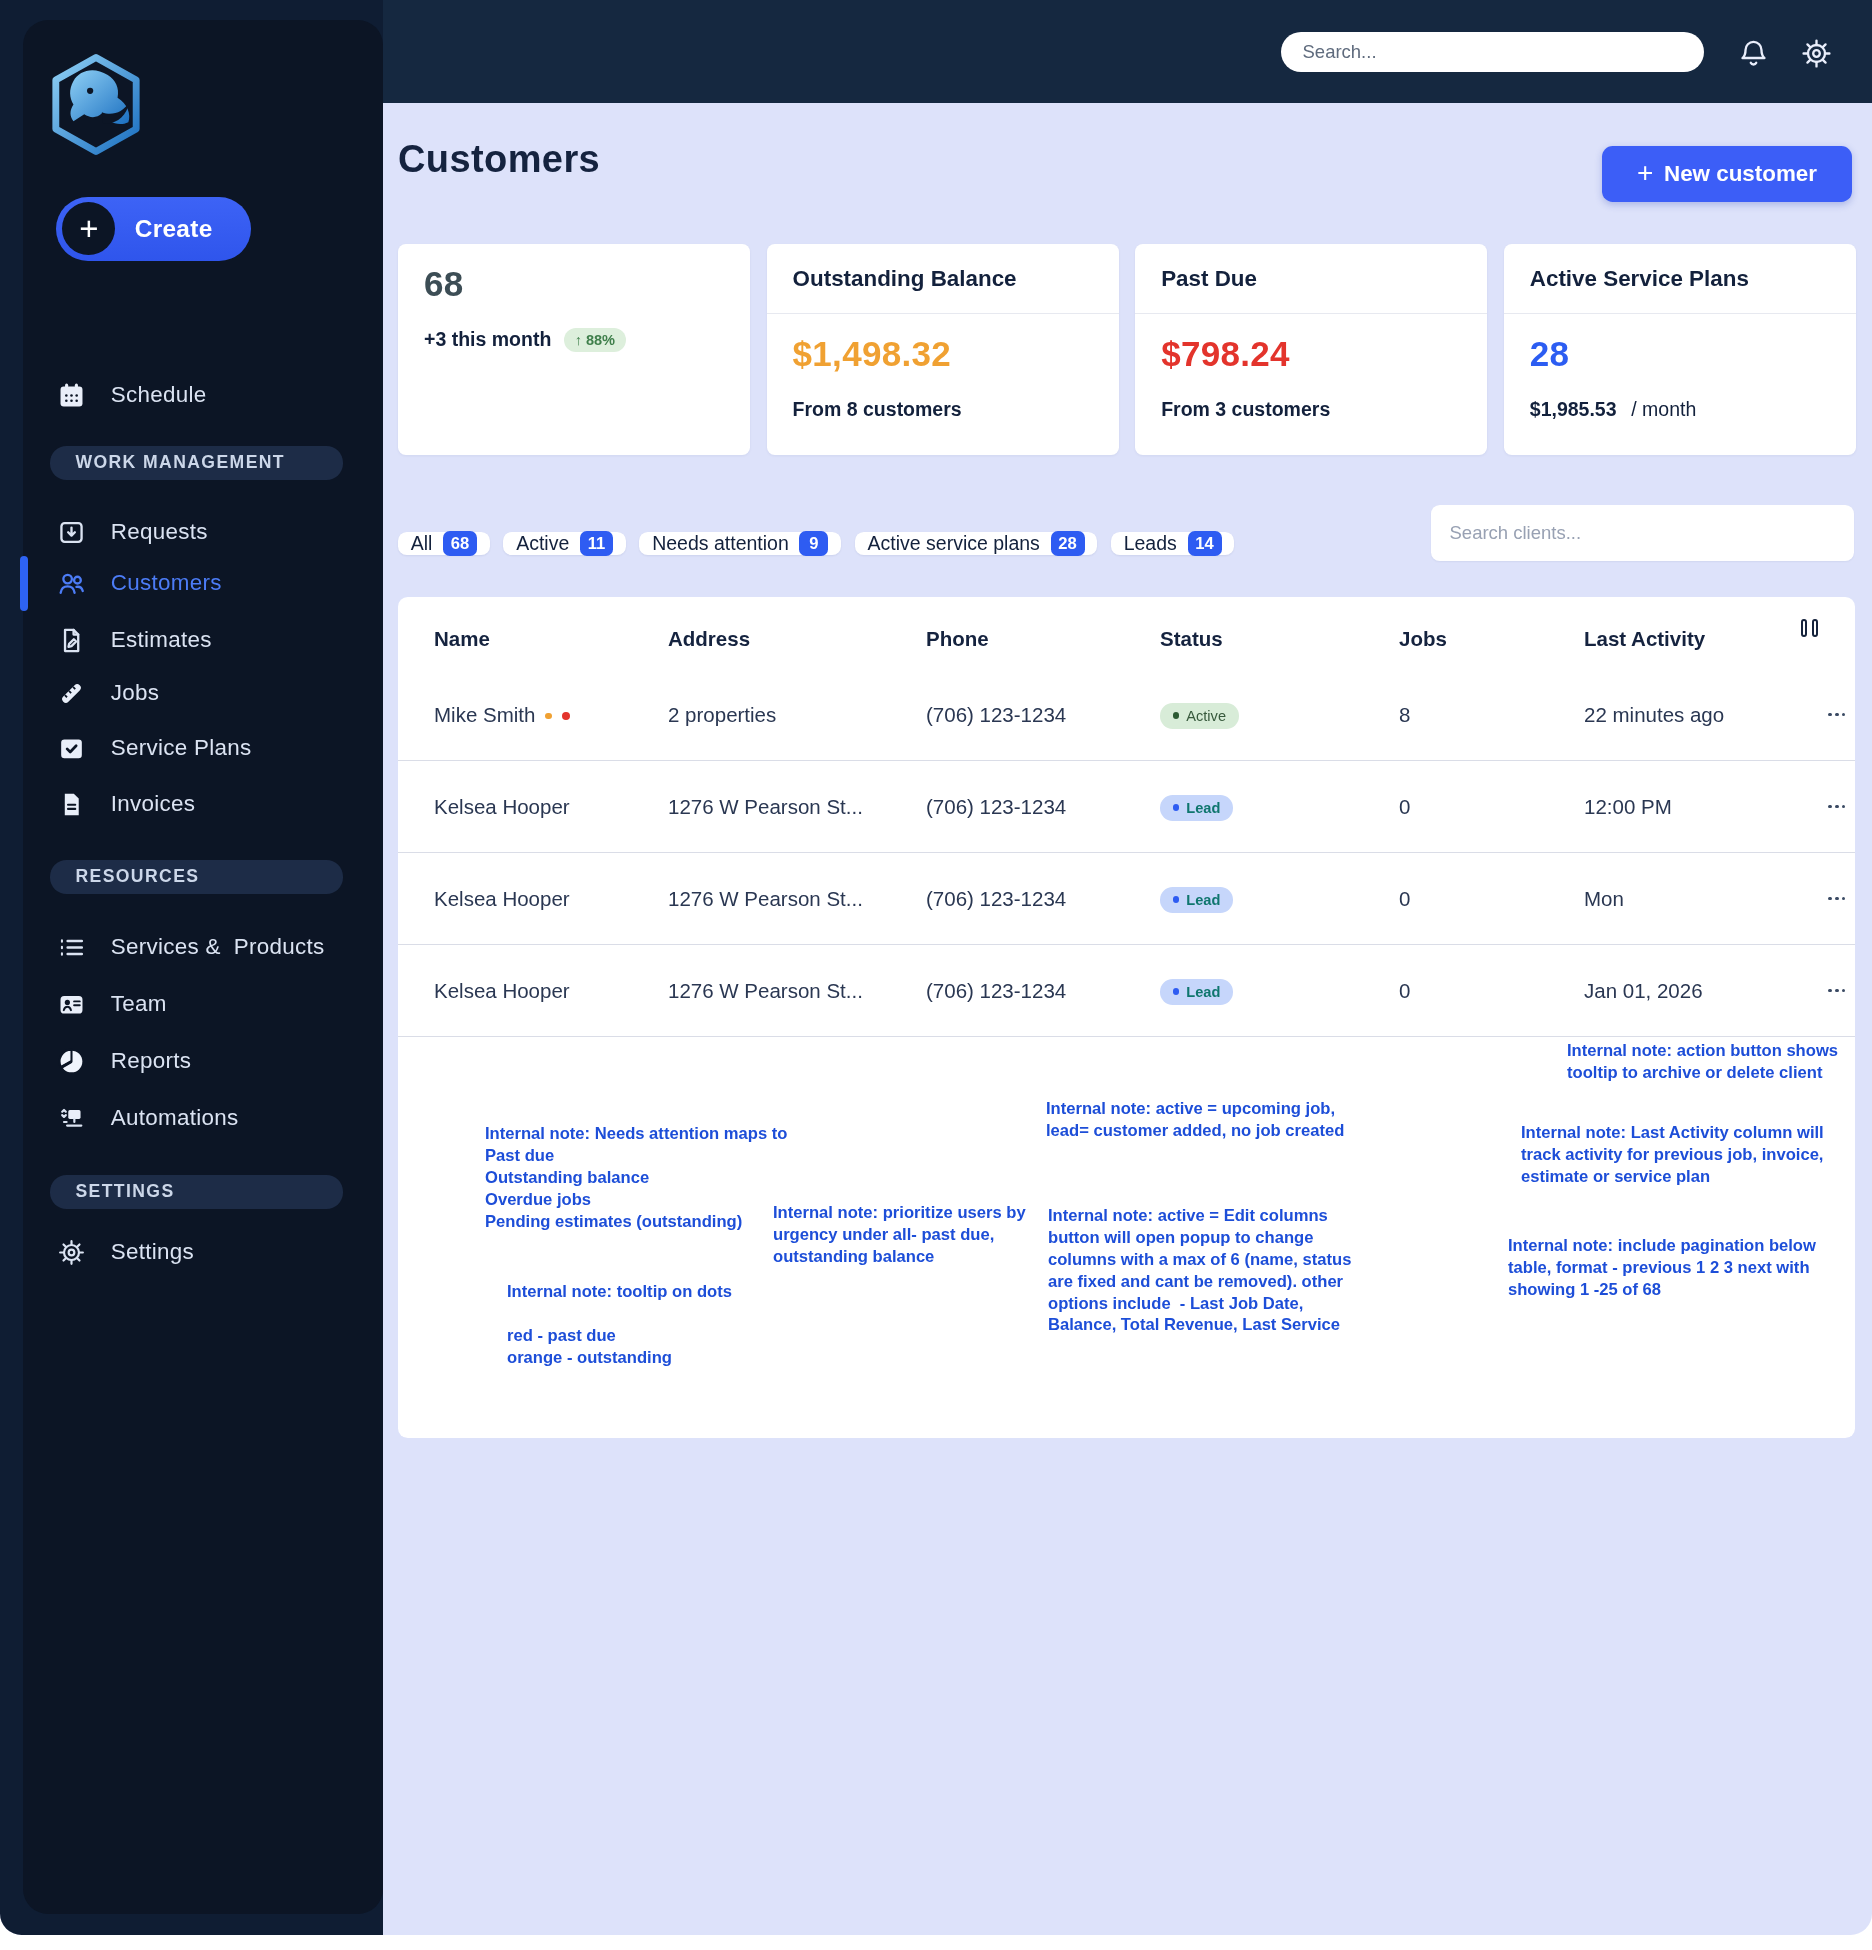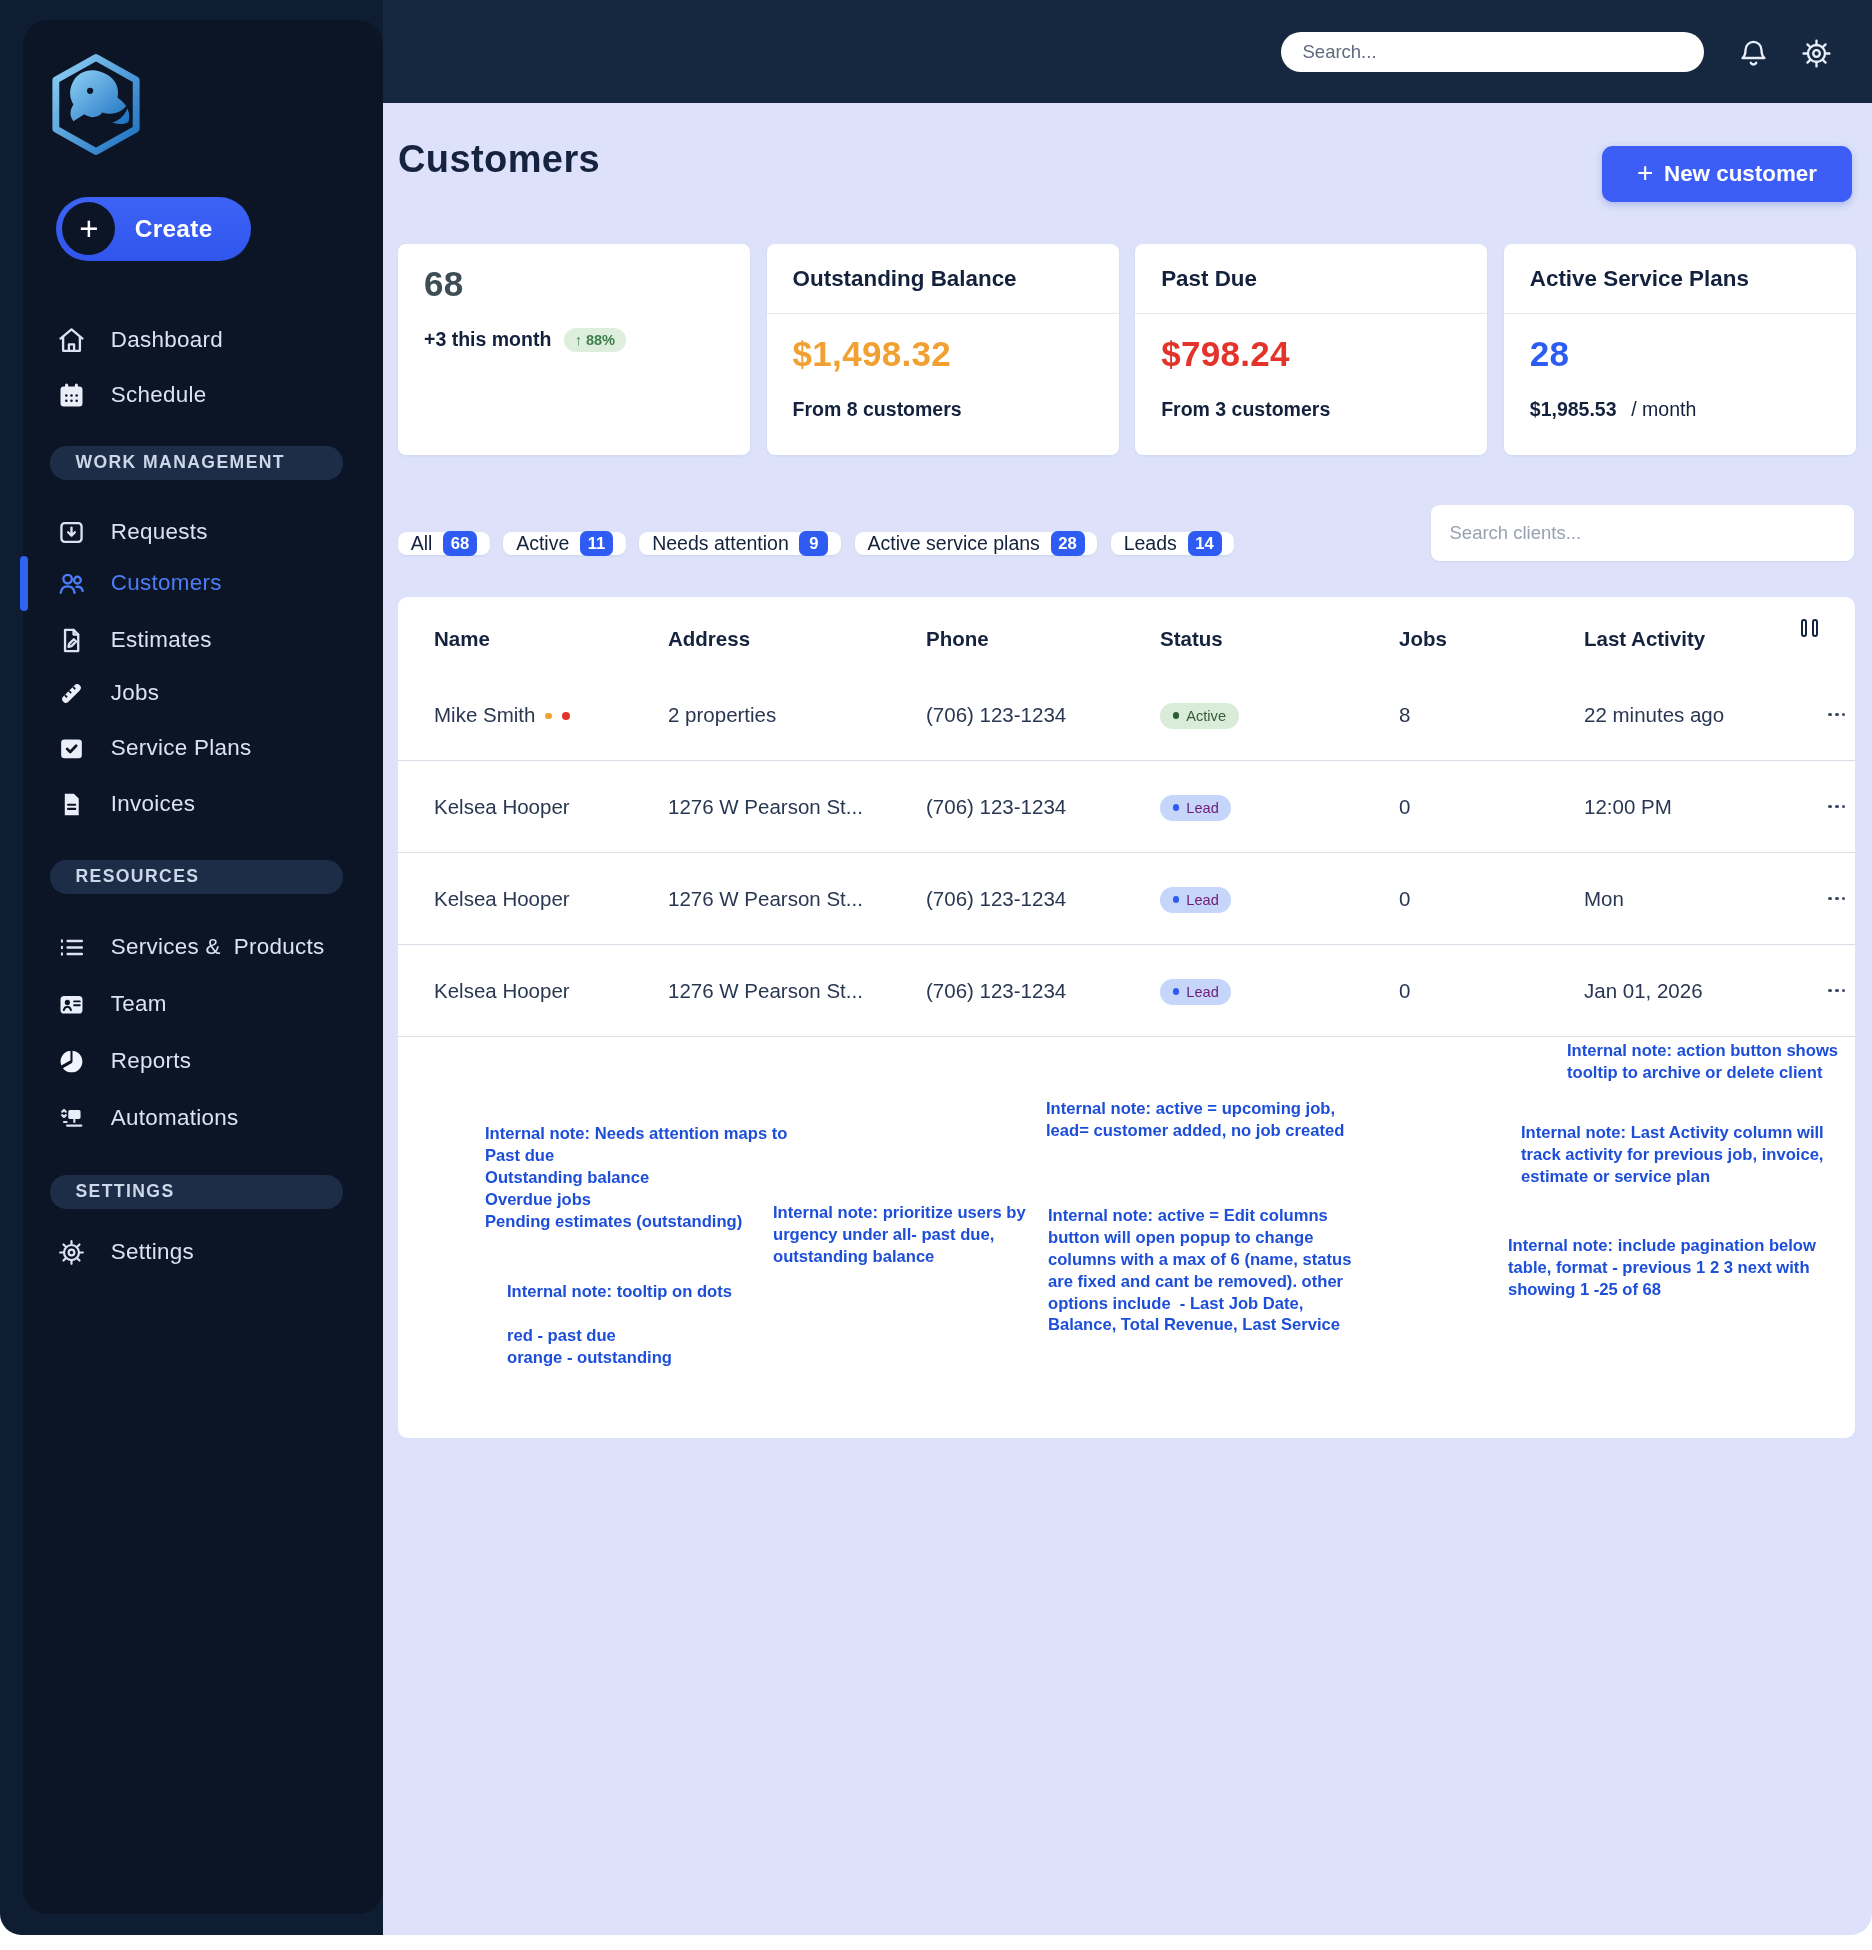--- a/index.html
+++ b/index.html
@@ -101,21 +101,21 @@
   .td { font-size:20.5px; color:#2a3752; }
   .name-cell { display:flex; align-items:center; gap:10px; }
   .dot { width:7.8px; height:7.8px; border-radius:50%; display:inline-block; margin-top:2.9px; }
   .dot-orange { background:#f0a132; width:6.8px; height:6.8px; }
   .dot-red { background:#e3342c; }
   .badge { display:inline-flex; align-items:center; gap:6.8px; border-radius:12.7px;
     padding:4.9px 12.7px; font-size:14.6px; font-weight:500; }
   .badge i { width:6.8px; height:6.8px; border-radius:50%; display:block; }
   .badge-active { background:#d8ecd8; color:#37593c; }
   .badge-active i { background:#2c5b33; }
-  .badge-lead { background:#c6d6fb; color:#701a75; }
+  .badge-lead { background:#c6d6fb; color:#0f766e;font-weight:bold; }
   .badge-lead i { background:#2e5cf2; }
   .action { justify-self:end; padding-right:54px; display:flex; gap:2.9px; cursor:pointer; }
   .action i { width:3.9px; height:3.9px; border-radius:50%; background:#3a4a63; display:block; }
 
   
   .note { position:absolute; color:#1d4ed8; font-size:16.6px; font-weight:600;
     line-height:1.32; white-space:pre-wrap; }
   .n-archive { left:1567px; top:1040px; }
   .n-needs { left:485px; top:1123px; }
   .n-status { left:1046px; top:1098px; }
@@ -164,30 +164,20 @@
       <circle cx="44" cy="38" r="3.2" fill="#0c1525"></circle>
     </svg>
 
     <div class="create-btn">
       <div class="create-circle">
         <span>+</span>
       </div>
       <span class="create-label">Create</span>
     </div>
 
-    <div class="nav-item" style="top:293px;">
-      <span class="nicon">
-        <svg viewBox="0 0 24 24" fill="none" stroke="#dbe3f2" stroke-width="1.8" stroke-linecap="round" stroke-linejoin="round">
-          <path d="M3.5 10.5 12 3.4l8.5 7.1"></path>
-            <path d="M5.5 9.2V20h13V9.2"></path>
-            <path d="M10 20v-5h4v5"></path>
-        </svg>
-      </span>
-      <span class="nav-label">Dashboard</span>
-    </div>
     <div class="nav-item" style="top:348px;">
       <span class="nicon">
         <svg viewBox="0 0 24 24">
           <rect x="3.5" y="5" width="17" height="15.5" rx="2.5" fill="#e9eef9"></rect>
           <rect x="7" y="2.8" width="2.4" height="4.2" rx="1.2" fill="#e9eef9"></rect>
           <rect x="14.6" y="2.8" width="2.4" height="4.2" rx="1.2" fill="#e9eef9"></rect>
           <g fill="#0c1525">
               <circle cx="8" cy="12" r="1"></circle>
               <circle cx="12" cy="12" r="1"></circle>
               <circle cx="16" cy="12" r="1"></circle>

